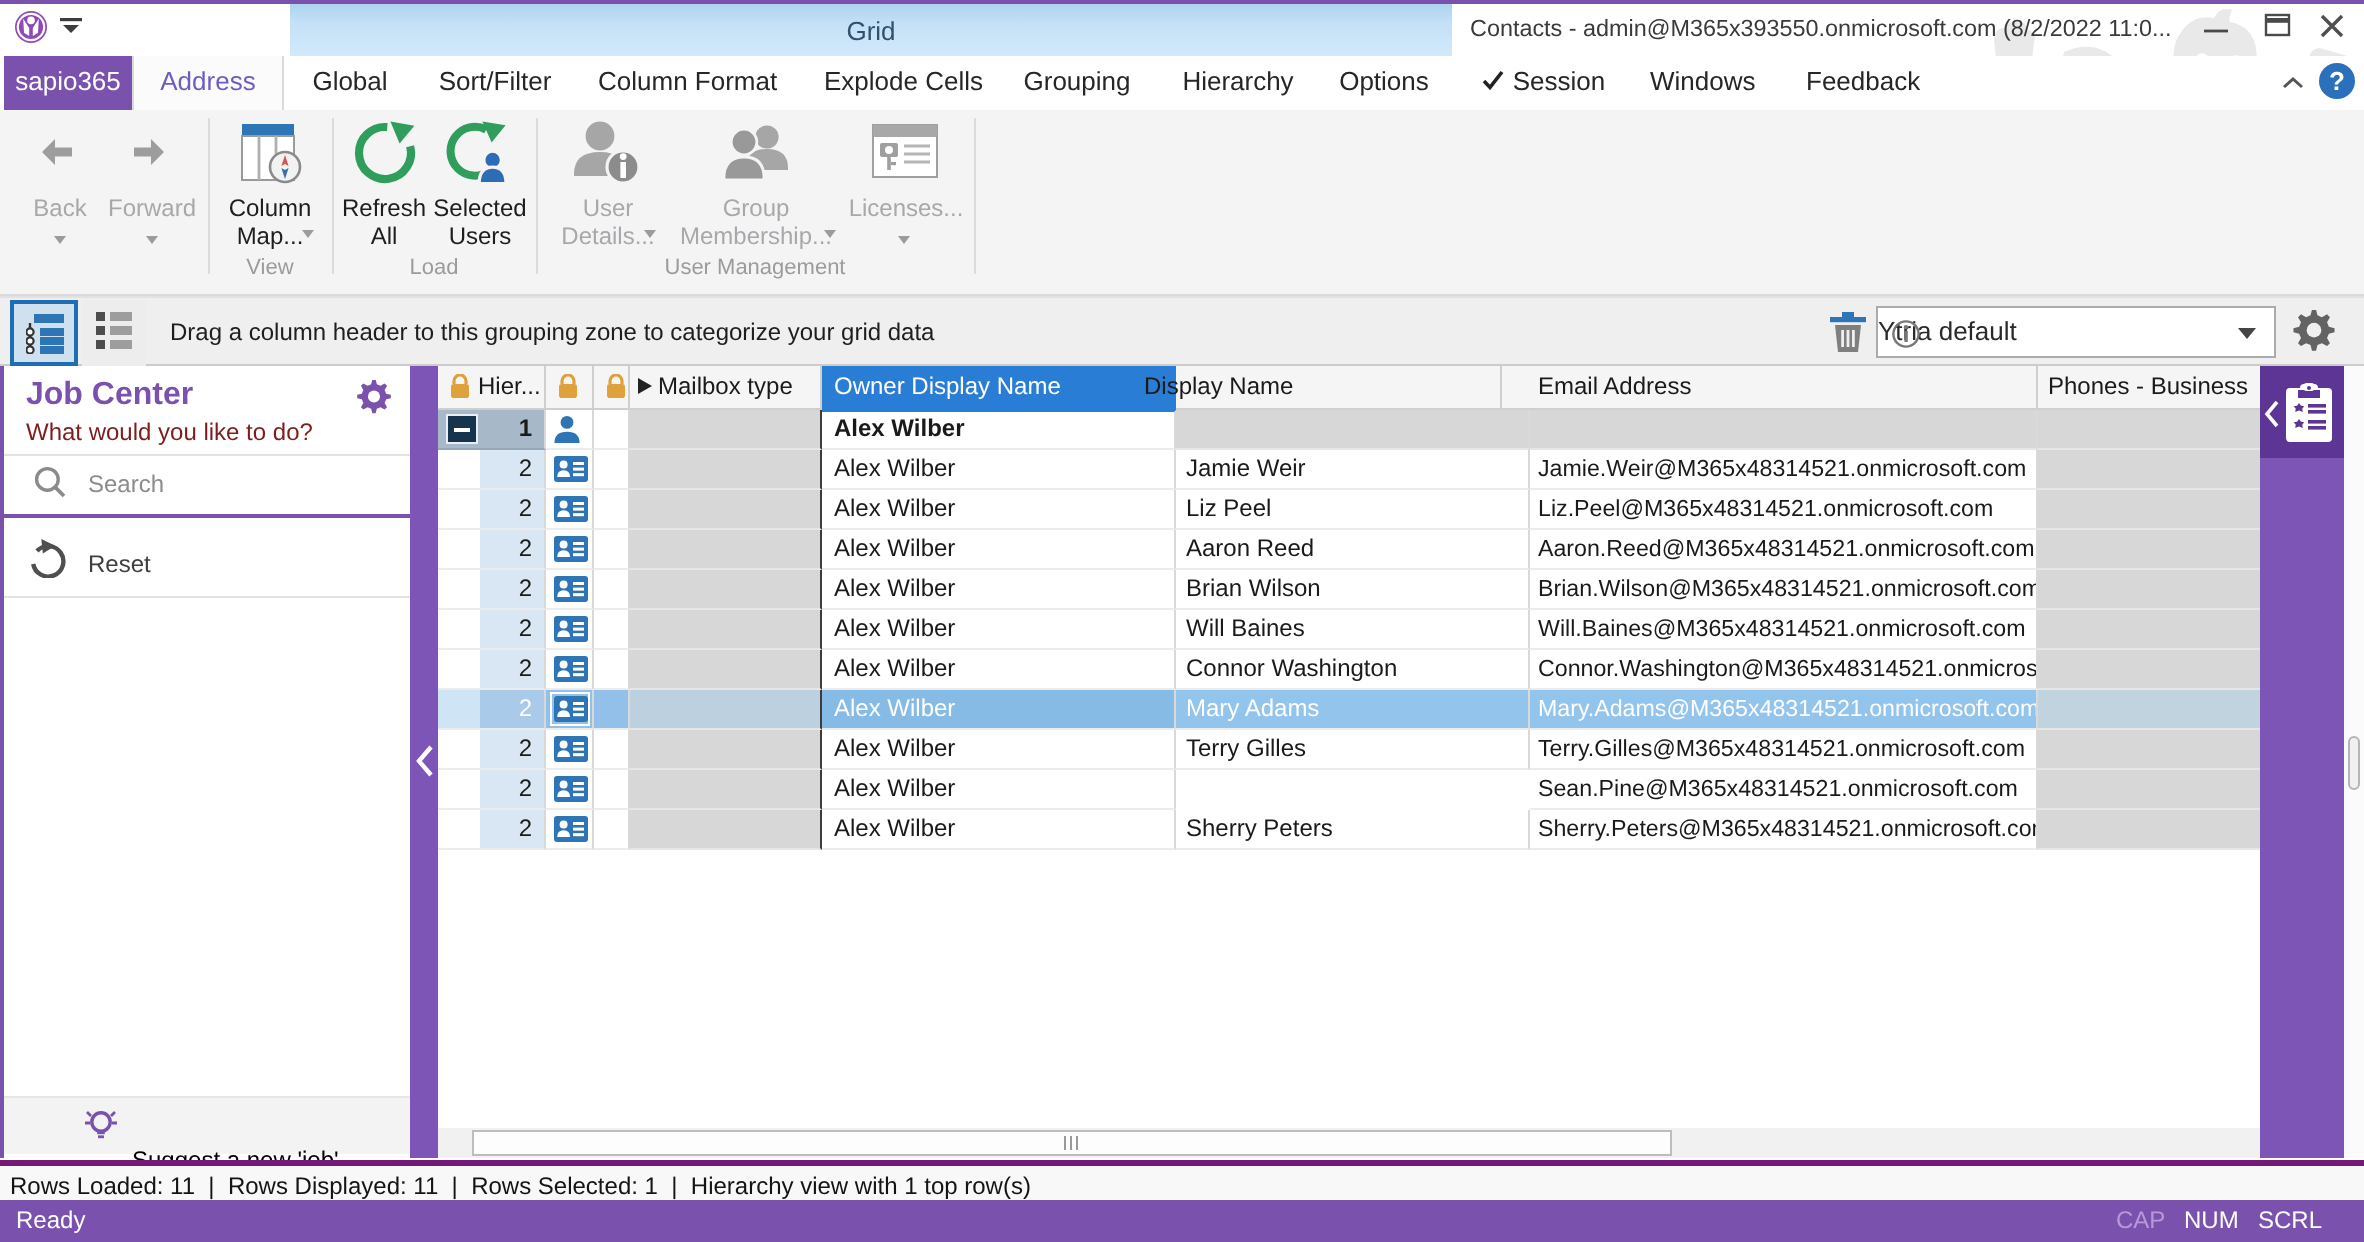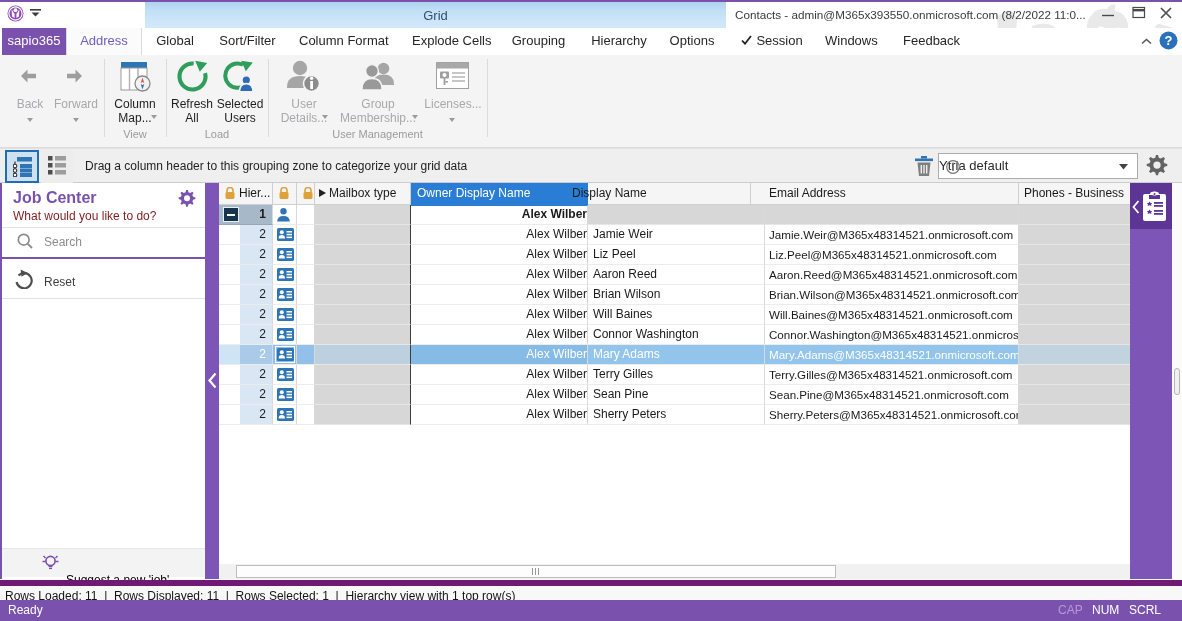--- a/index.html
+++ b/index.html
@@ -46,34 +46,34 @@
 
 #grid { left:219px; top:183px; width:911px; height:396px; background:#fff; }
 #ghead { left:0; top:0; width:911px; height:22px; background:#f5f5f5; border-bottom:1px solid #cfcfcf; }
 .hcell { top:0; height:22px; border-right:1px solid #cfcfcf; font-size:12px; color:#1a1a1a; line-height:21px; white-space:nowrap; overflow:hidden; }
 .row { position:absolute; left:0; width:911px; height:20px; }
 .cell { position:absolute; top:0; height:20px; line-height:19px; font-size:12px; white-space:nowrap; overflow:hidden; border-right:1px solid #d9d9d9; border-bottom:1px solid #ececec; }
 .c1 { left:0; width:54px; }
 .c2 { left:54px; width:24px; }
 .c3 { left:78px; width:18px; }
 .c4 { left:96px; width:96px; background:#d7d7d7; border-right:1px solid #3c3c3c; border-bottom-color:#e6e6e6; }
-.c5 { left:192px; width:177px; padding-left:6px;text-align:right; }
+.c5 { left:192px; width:177px; padding-left:6px; }
 .c6 { left:369px; width:177px; padding-left:5px; }
 .c7 { left:546px; width:254px; padding-left:4px; font-size:11.6px; }
 .c8 { left:800px; width:111px; background:#d7d7d7; border-right:none; border-bottom-color:#e6e6e6; }
 .num { position:absolute; right:6px; top:0; line-height:19px; }
 .bluepart { position:absolute; left:21px; top:0; width:33px; height:20px; background:#d9e7f4; }
 .cardicon { position:absolute; left:4px; top:3px; width:17px; height:13px; }
 .lock { width:12px; height:13px; position:absolute; left:5px; top:4px; }
 .hcell .lock { left:5px; }
 
 #hscrollrow { left:0; top:381px; width:911px; height:15px; background:#f1f1f1; }
 #hthumb { left:17px; top:1px; width:600px; height:13px; background:#fdfdfd; border:1px solid #bdbdbd; }
 
-#status1 { left:0; top:580px; width:1182px; height:20px; background:#f8f8f8; border-top:6px solid #701a75; font-size:12px; color:#141414; line-height:20px; }
+#status1 { left:0; top:580px; width:1182px; height:20px; background:#f8f8f8; border-top:3px solid #701a75; font-size:12px; color:#141414; line-height:20px; }
 #status2 { left:0; top:600px; width:1182px; height:21px; background:#7a52ad; color:#fff; font-size:12px; line-height:20px; }
 </style>
 </head>
 <body>
 <div id="titlebar" class="abs"></div>
 
 <svg class="abs" style="left:960px;top:0;width:222px;height:60px" viewBox="0 0 222 60">
   <g fill="#e9e9e9">
     <path d="M130 17 q6 -10 17 -8 q3 -6 9 -4 q-2 4 -1 6 q11 2 13 13 q2 13 -9 19 q-12 6 -23 0 q-11 -7 -9 -18 q1 -6 3 -8 z"></path>
     <circle cx="141" cy="30" r="3.4" fill="#fff"></circle>
@@ -535,21 +535,20 @@
             <circle cx="4.8" cy="4.3" r="2" fill="#fff"></circle>
             <path d="M1.6 10.5 q0 -3.4 3.2 -3.4 q3.2 0 3.2 3.4 z" fill="#fff"></path>
             <rect x="9.5" y="3" width="5.5" height="1.5" fill="#fff"></rect>
             <rect x="9.5" y="5.8" width="5.5" height="1.5" fill="#fff"></rect>
             <rect x="9.5" y="8.6" width="5.5" height="1.5" fill="#fff"></rect>
           </svg>
         </div>
         <div class="cell c3"></div>
         <div class="cell c4"></div>
         <div class="cell c5">Alex Wilber</div>
-        <div class="cell c6">Sean Pine</div>
         <div class="cell c7">Sean.Pine@M365x48314521.onmicrosoft.com</div>
         <div class="cell c8"></div>
       </div>
 <div class="row" style="top:200px">
         <div class="cell c1">
           <div class="bluepart"></div>
           <span class="num">2</span>
         </div>
         <div class="cell c2">
           <svg class="cardicon" viewBox="0 0 17 13">

